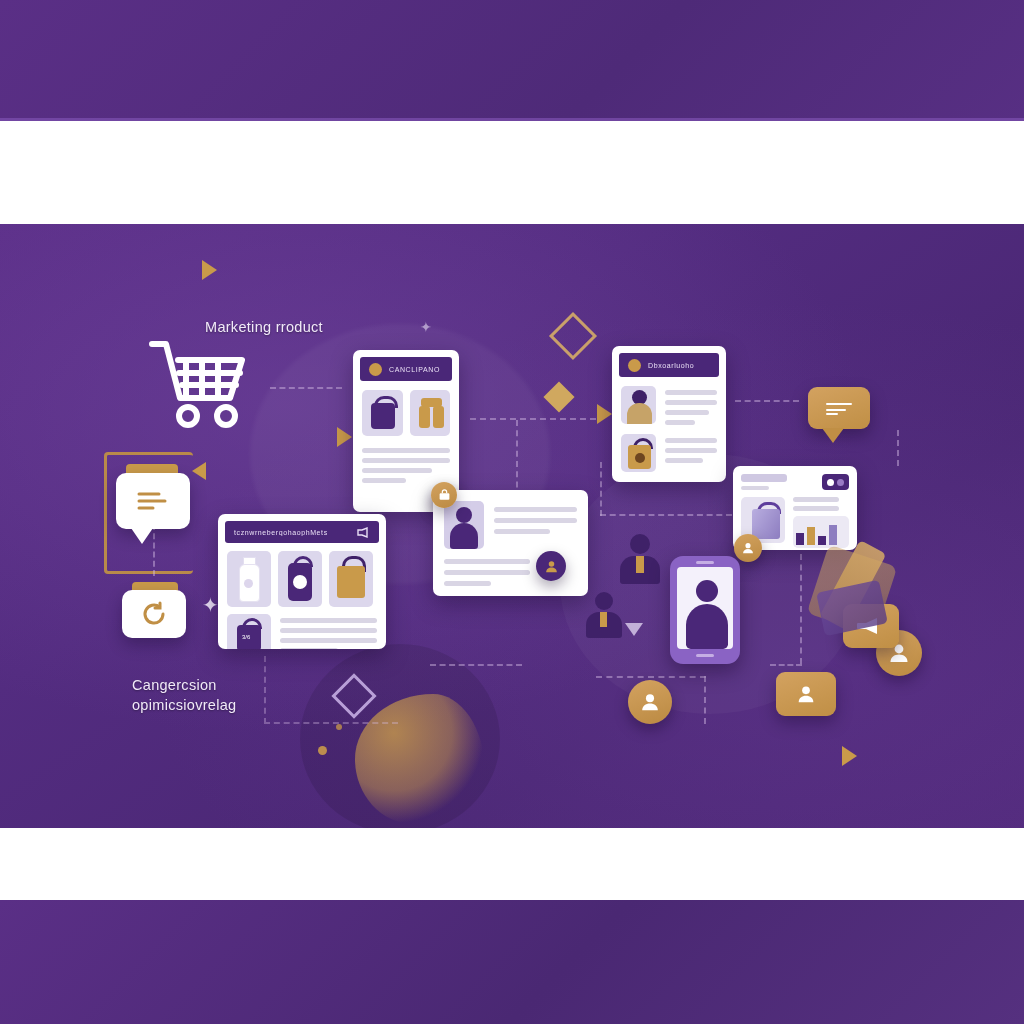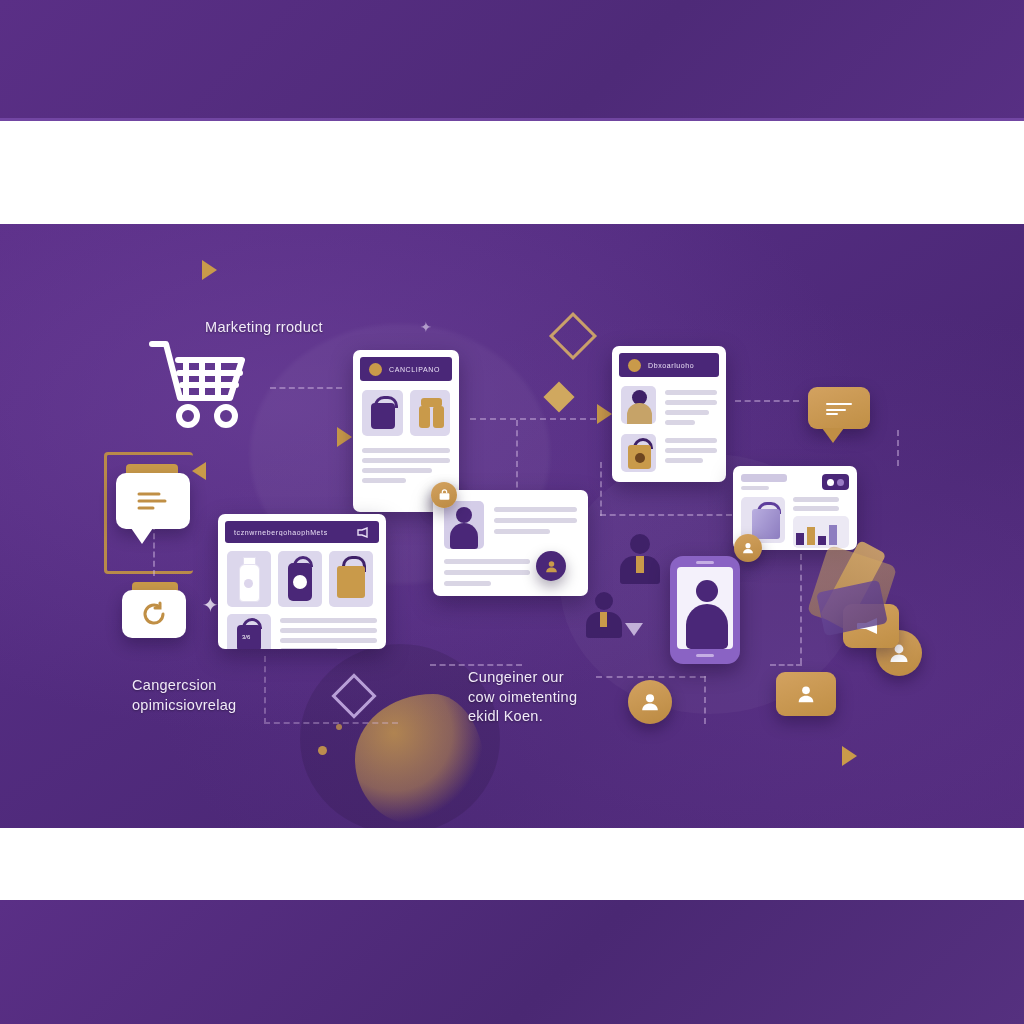--- a/index.html
+++ b/index.html
@@ -139,25 +139,20 @@
     <div class="sparkle" style="left:420px;top:96px;font-size:14px;opacity:.6;">✦</div>
 
     <div class="label" style="left:205px;top:94px;">Marketing rroduct</div>
 
 
     <div class="label" style="left:132px;top:452px;">
       <div>Cangercsion</div>
       <div>opimicsiovrelag</div>
     </div>
 
-    <div class="label" style="left:468px;top:444px;">
-      <div>Cungeiner our</div>
-      <div>cow oimetenting</div>
-      <div>ekidl Koen.</div>
-    </div>
 
     <div class="cart" style="position:absolute;left:148px;top:112px;">
       <svg width="108" height="96" viewBox="0 0 108 96" fill="none" stroke="#ffffff" stroke-width="6" stroke-linecap="round" stroke-linejoin="round">
         <path d="M4 8 h14 l14 54 h50 l12 -38 H30"></path>
         <path d="M38 24 v38 M54 24 v38 M70 24 v38"></path>
         <path d="M31 37 h61 M34 49 h54"></path>
         <circle cx="40" cy="80" r="9"></circle>
         <circle cx="78" cy="80" r="9"></circle>
       </svg>
     </div>

